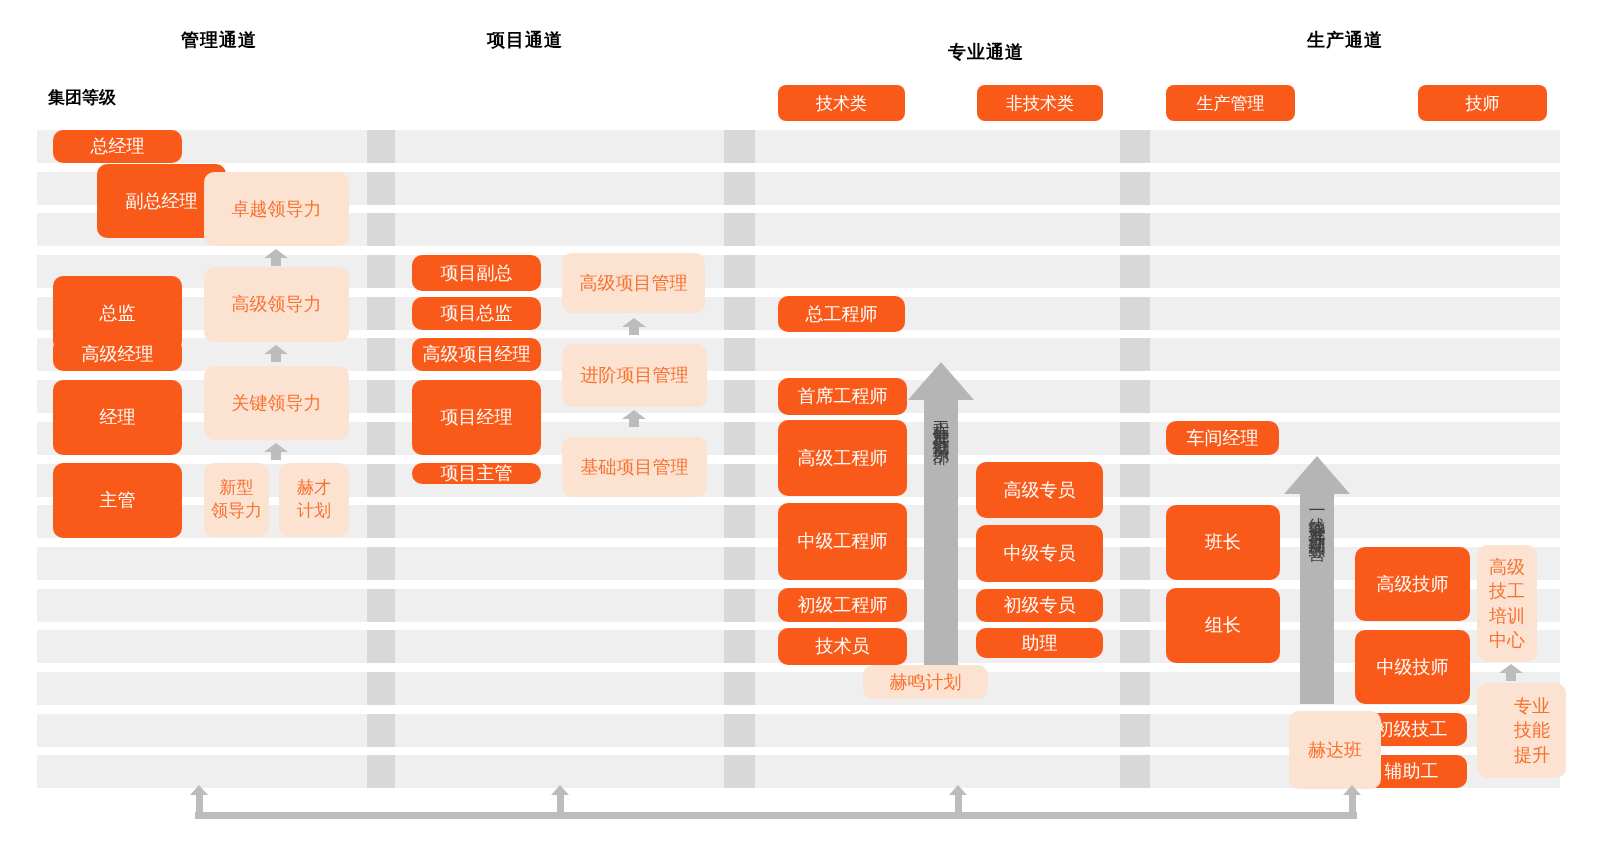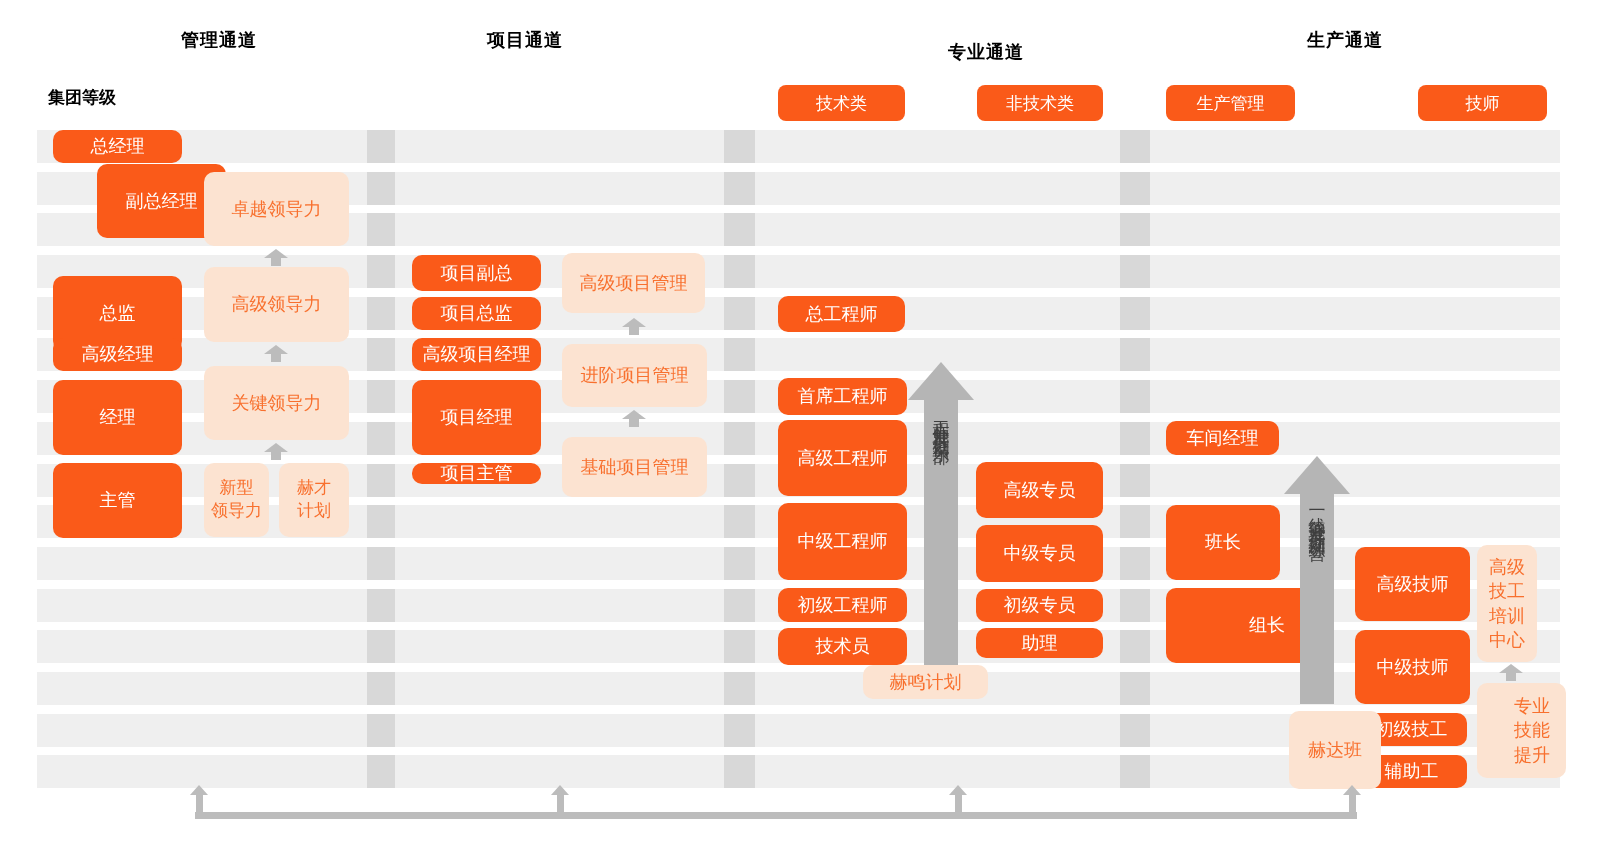--- a/index.html
+++ b/index.html
@@ -128,21 +128,21 @@
 
   <div class="box" style="left:976px;top:462px;width:127px;height:56px;">高级专员</div>
   <div class="box" style="left:976px;top:525px;width:127px;height:57px;">中级专员</div>
   <div class="box" style="left:976px;top:589px;width:127px;height:33px;">初级专员</div>
   <div class="box" style="left:976px;top:628px;width:127px;height:30px;">助理</div>
 
   <div class="lightbox" style="left:863px;top:665px;width:125px;height:34px;">赫鸣计划</div>
 
   <div class="box" style="left:1166px;top:421px;width:113px;height:34px;">车间经理</div>
   <div class="box" style="left:1166px;top:505px;width:114px;height:75px;">班长</div>
-  <div class="box" style="left:1166px;top:588px;width:114px;height:75px;padding-left:44px;">组长</div>
+  <div class="box" style="left:1166px;top:588px;width:114px;height:75px;">组长</div>
 
   <div class="bigarrow" style="left:1284px;top:456px;">
     <div class="bhead"></div>
     <div class="bbody" style="height:210px;">
       <span class="vtext">一线管理发展计划训练营</span>
     </div>
   </div>
 
   <div class="box" style="left:1355px;top:547px;width:115px;height:74px;">高级技师</div>
   <div class="box" style="left:1355px;top:630px;width:115px;height:74px;">中级技师</div>

